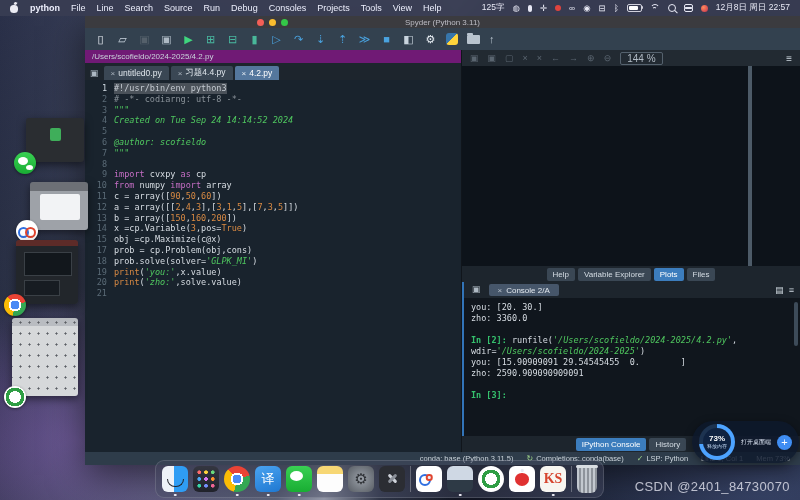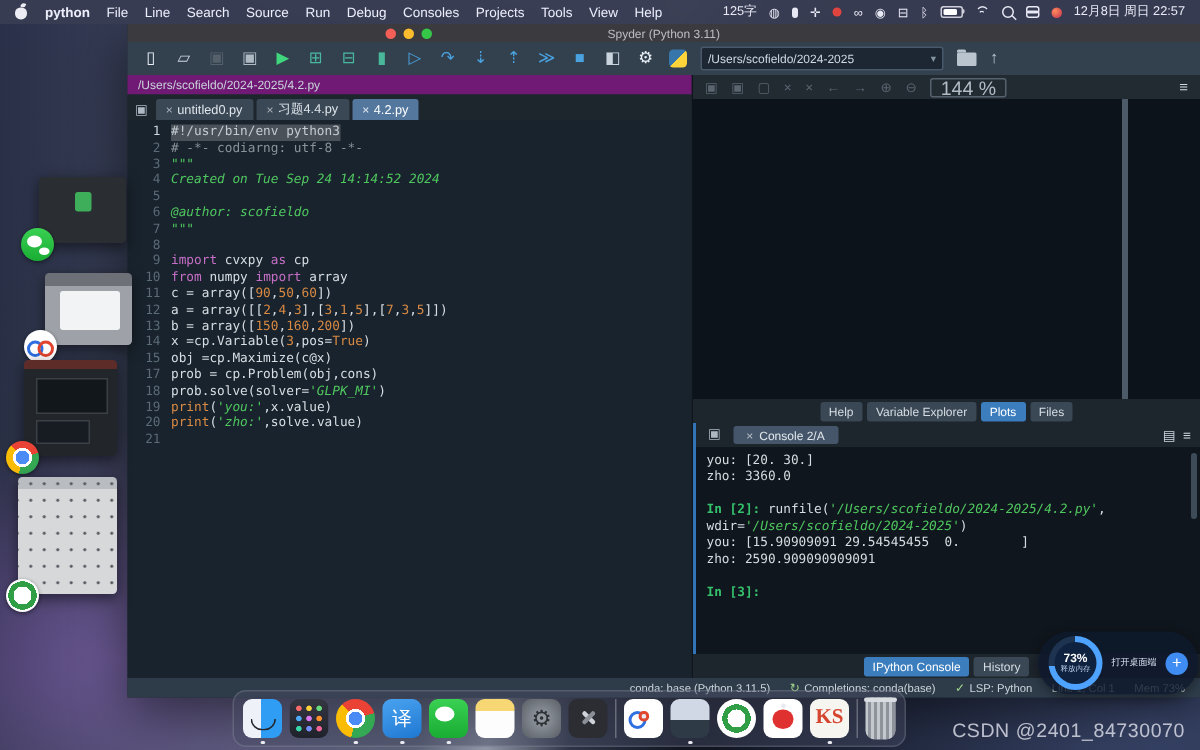--- a/index.html
+++ b/index.html
@@ -71,21 +71,21 @@
   .cl.cur .ln{color:#cfd8e0}
   .tx{color:#d7dde3}.cm{color:#8a9299}.st{color:#4fc75f;font-style:italic}
   .kw{color:#c56ec5}.nu{color:#d98a43}.bi{color:#d98a43}
   .hl{background:#4a5159;color:#c4cad1}
   
   .right{flex:1;display:flex;flex-direction:column;min-width:0}
   .plots{height:216px;display:flex;flex-direction:column;flex:none}
   .plots-toolbar{height:16px;background:#222a32;display:flex;align-items:center;gap:9px;padding:0 8px;
     color:#5a6570;font-size:9px;flex:none}
   .pic{cursor:default}
-  .zoombox{border:1px solid #55626e;color:#b2bcc6;font-size:13px;padding:0 6px;height:11px;line-height:11px;border-radius:2px}
+  .zoombox{border:1px solid #55626e;color:#b2bcc6;font-size:10px;padding:0 6px;height:11px;line-height:11px;border-radius:2px}
   .pt-spacer{flex:1}
   .hamburger{color:#cfd8e0;font-size:10px}
   .plots-canvas{flex:1;background:#0d131a;position:relative}
   .plots-divider{position:absolute;right:48px;top:0;bottom:0;width:4px;background:#4d5b68}
   .pane-tabs{height:16px;background:#1d252d;display:flex;align-items:center;justify-content:center;gap:3px;flex:none}
   .ptab{background:#3a4754;color:#d5dde4;font-size:8px;padding:2px 6px;border-radius:2px;cursor:default;white-space:nowrap}
   .ptab.active{background:#3c7dbd;color:#fff}
   .console-sec{flex:1;display:flex;flex-direction:column;border-left:2px solid #3274b8;min-height:0}
   .console-tabbar{height:16px;background:#1d252d;display:flex;align-items:center;gap:5px;padding:0 6px;flex:none}
   .ctab{background:#46566a;color:#e2e8ee;font-size:8px;padding:1.5px 9px;border-radius:2px;display:flex;gap:4px;align-items:center}
@@ -261,24 +261,20 @@
         <span class="tb" style="color: rgb(74, 163, 224);">▷</span>
         <span class="tb" style="color: rgb(74, 163, 224);">↷</span>
         <span class="tb" style="color: rgb(74, 163, 224);">⇣</span>
         <span class="tb" style="color: rgb(74, 163, 224);">⇡</span>
         <span class="tb" style="color: rgb(74, 163, 224);">≫</span>
         <span class="tb" style="color: rgb(74, 163, 224);">■</span>
         <span class="tb" style="color: rgb(201, 212, 222);">◧</span>
         <span class="tb" style="color: rgb(232, 238, 244);">⚙</span>
       </span>
     <span class="pylogo"></span>
-    <span class="path-select">
-      <span>/Users/scofieldo/2024-2025</span>
-      <span class="car">▾</span>
-    </span>
     <span class="fold"></span>
     <span class="uparr">↑</span>
   </div>
 
   <div class="main">
 
     <div class="editor">
       <div class="breadcrumb">/Users/scofieldo/2024-2025/4.2.py</div>
       <div class="tabrow">
         <span class="browse">▣</span>

